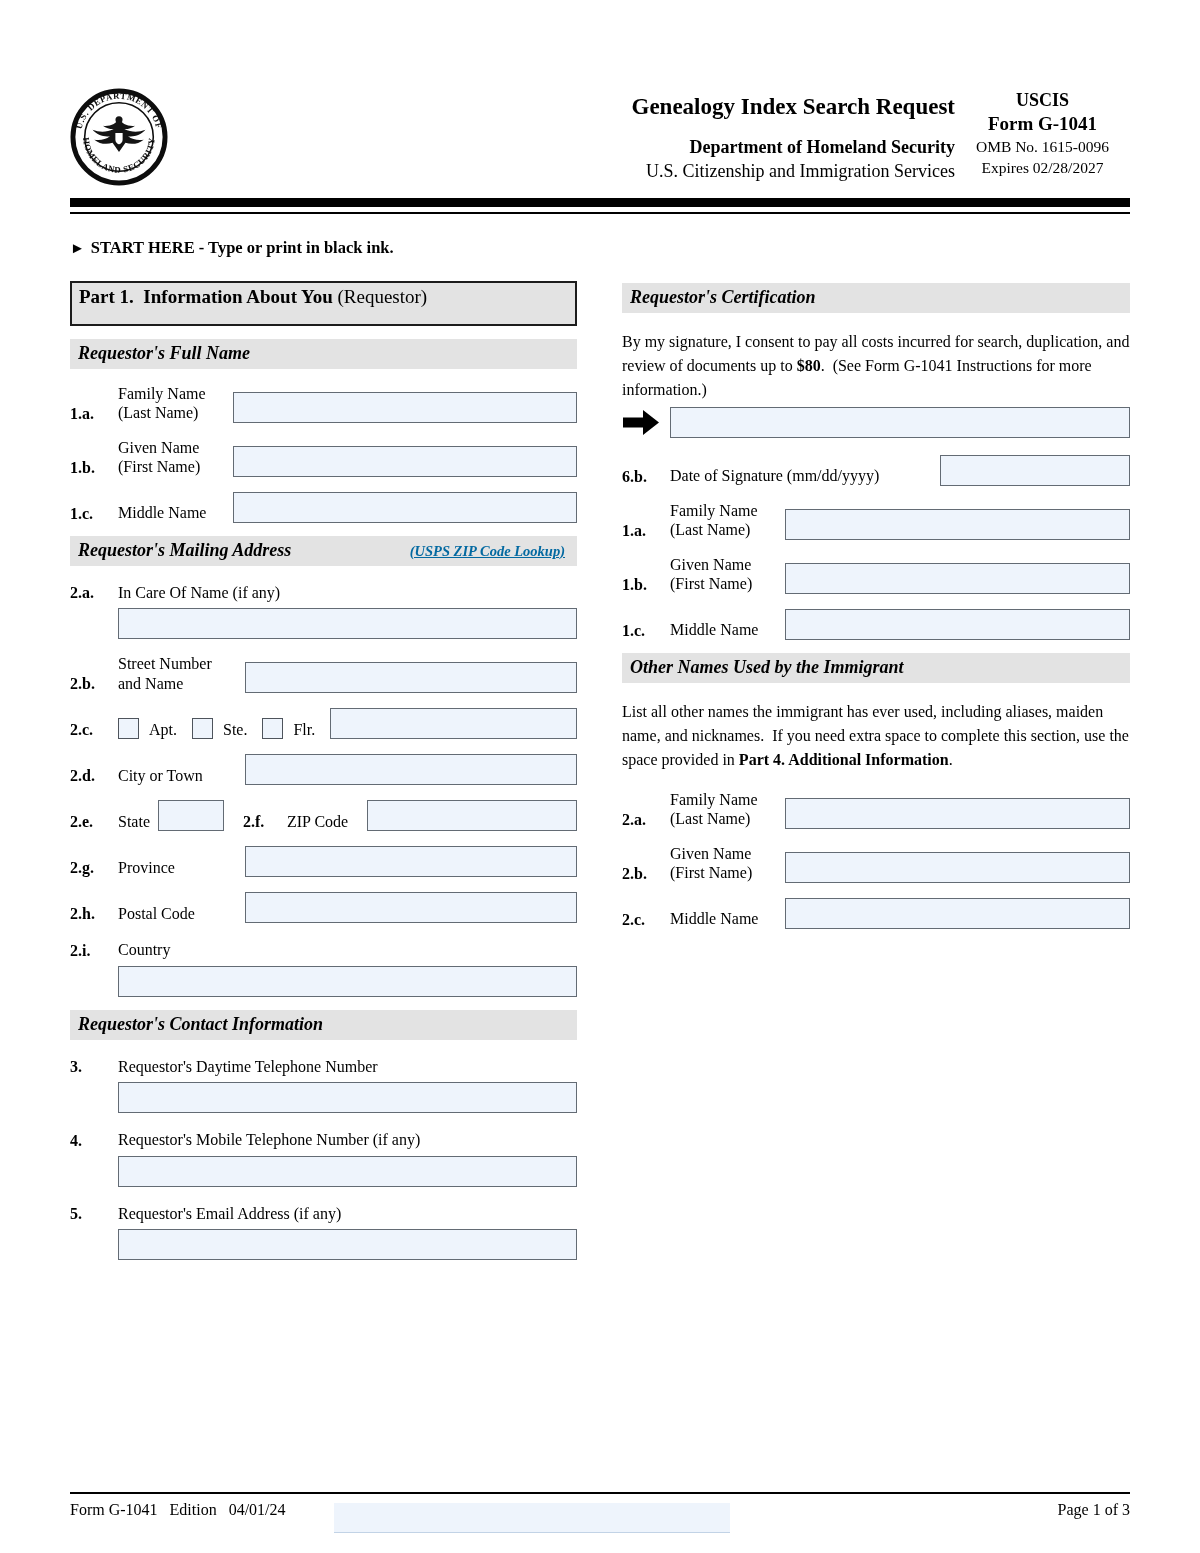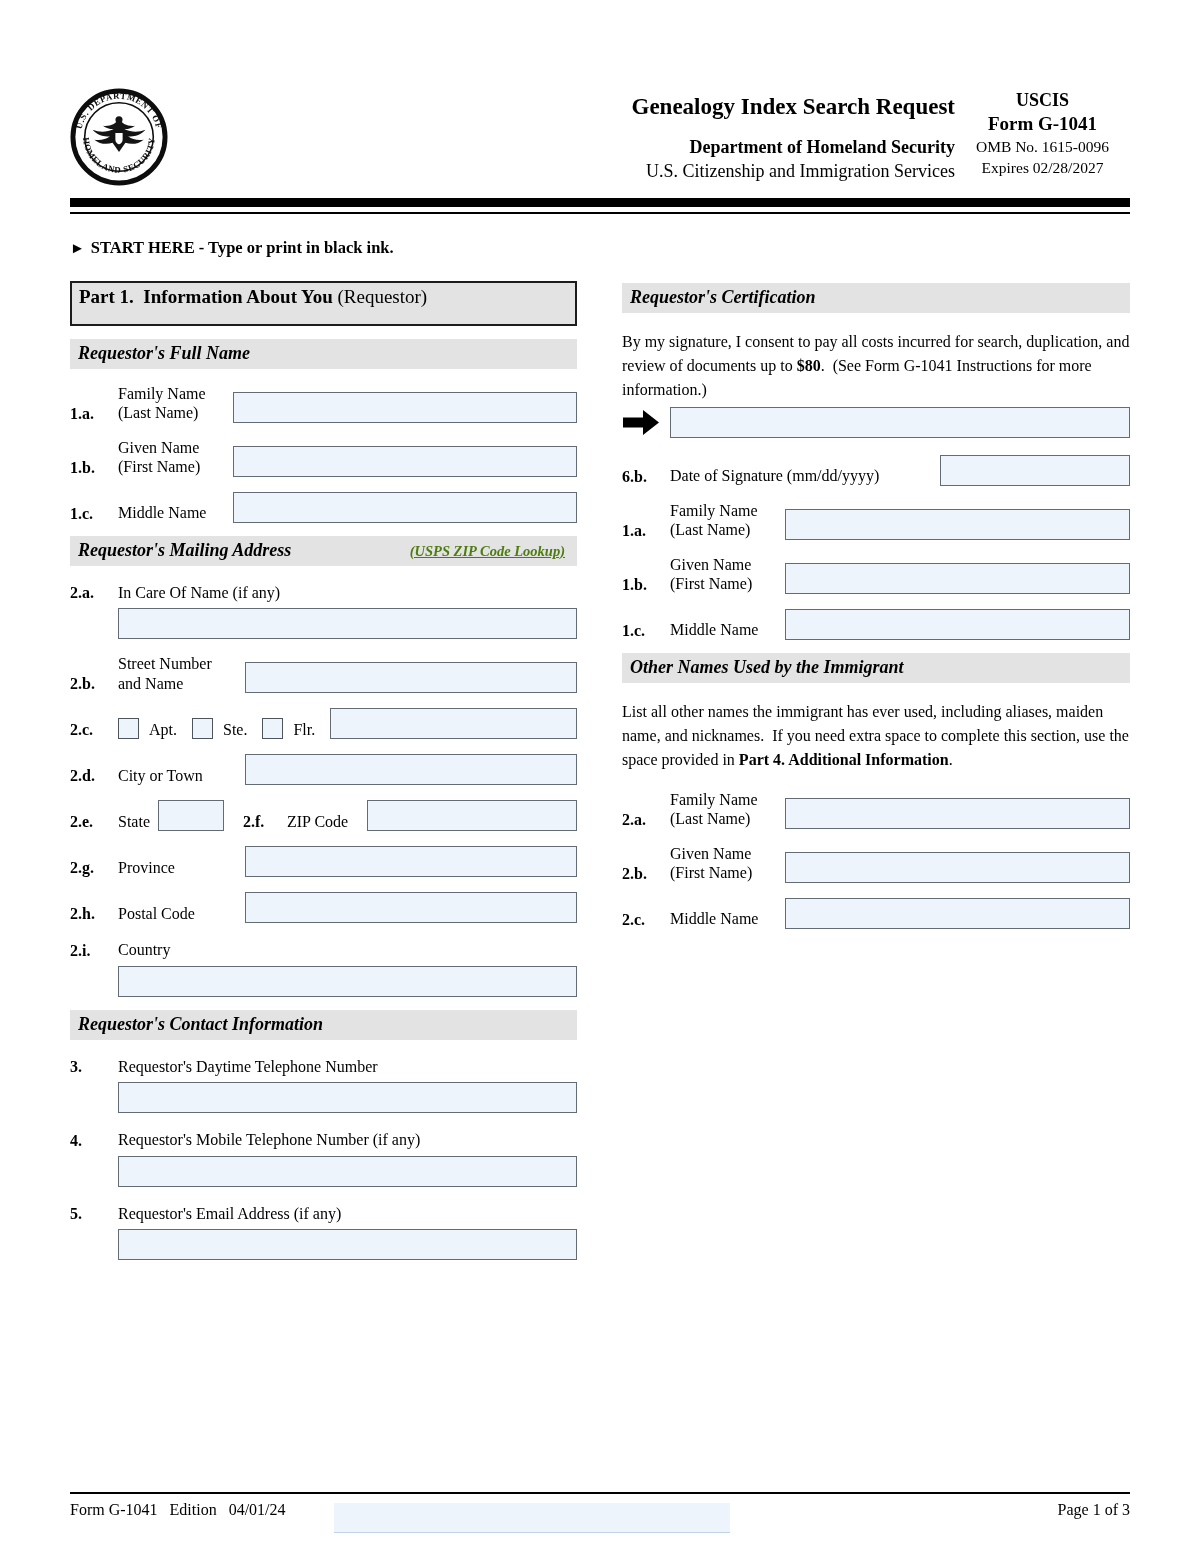--- a/index.html
+++ b/index.html
@@ -40,21 +40,21 @@
   }
   .b { font-weight:bold; }
 
   .sec-bar {
     background:#e3e3e3; padding:4px 8px 5px 8px; font-size:18px;
     font-weight:bold; font-style:italic; margin-top:13px;
     display:flex; align-items:baseline;
   }
   .zip-link {
     margin-left:auto; font-size:14.5px; font-weight:bold; font-style:italic;
-    color:#4d7c0f; text-decoration:underline; padding-right:4px; cursor:pointer;
+    color:#0369a1; text-decoration:underline; padding-right:4px; cursor:pointer;
   }
 
   .row { display:flex; align-items:flex-end; margin-top:15px; }
   .num { width:48px; flex-shrink:0; font-weight:bold; font-size:16px; }
   .lbl { font-size:16px; line-height:1.22; }
   .lbl-name { width:115px; flex-shrink:0; }
   .lbl-wide { width:127px; flex-shrink:0; }
 
   .box {
     background:#eef4fc; border:1.6px solid #636b74; height:31px;

